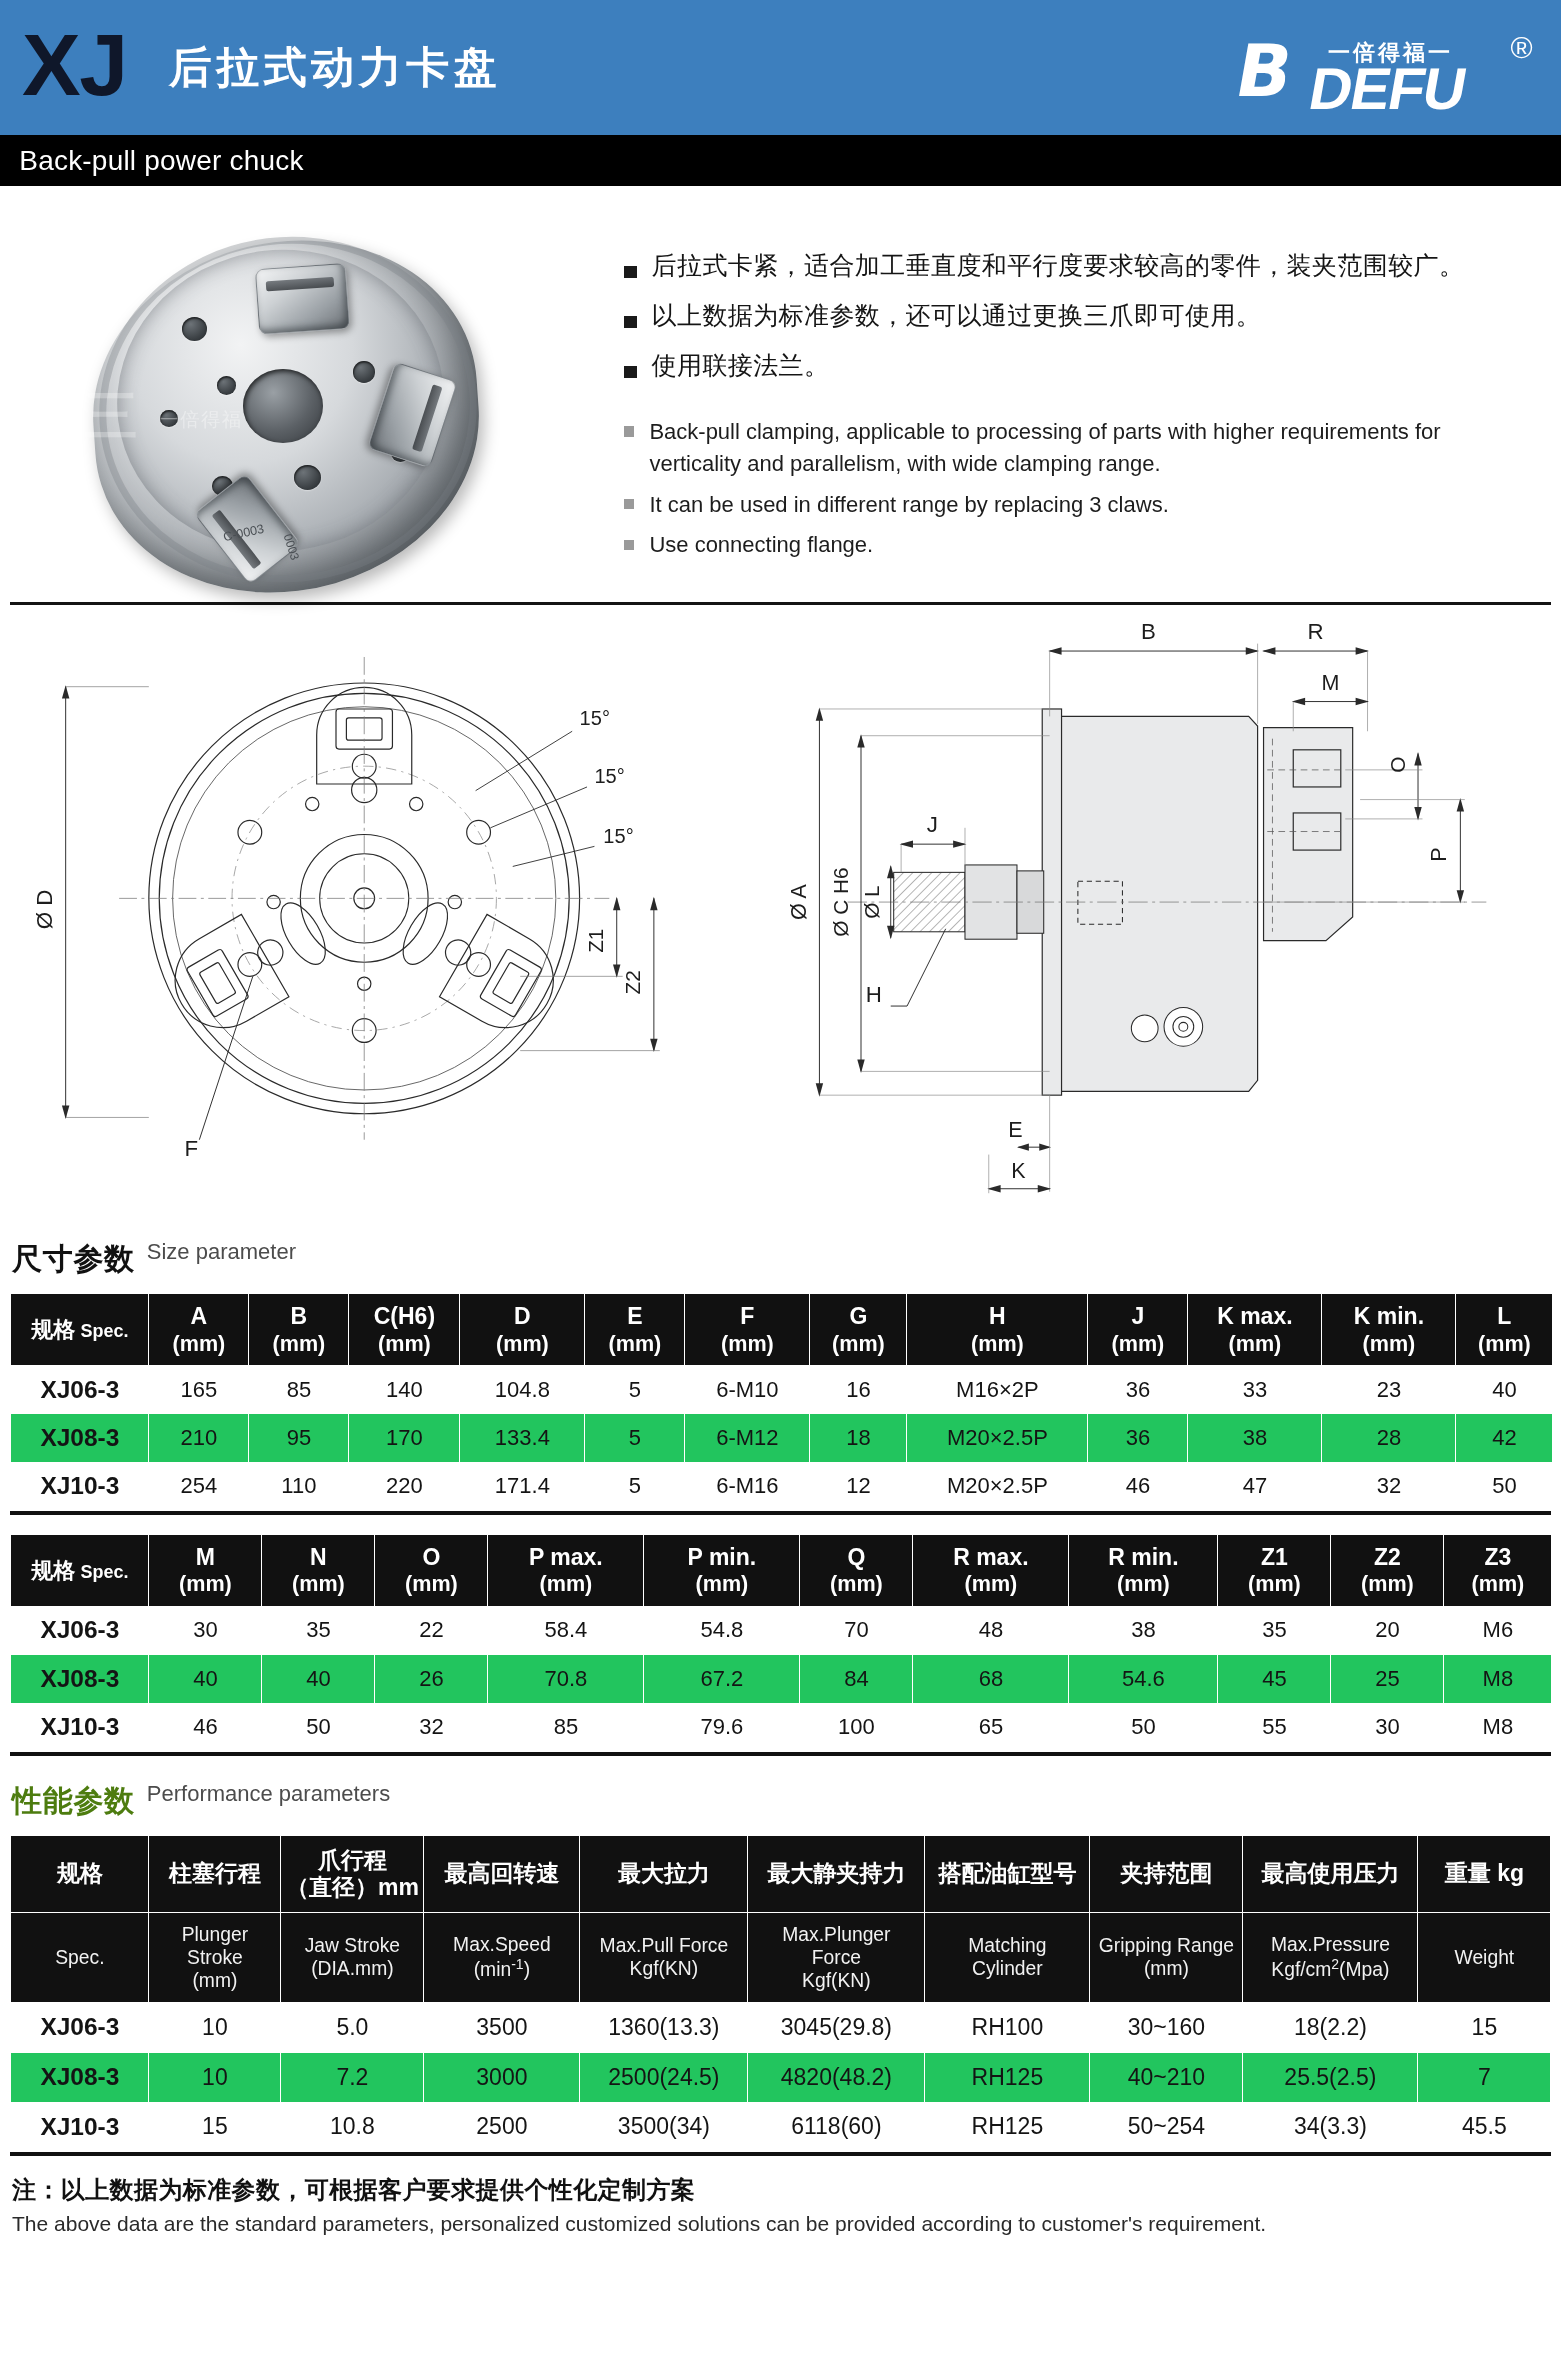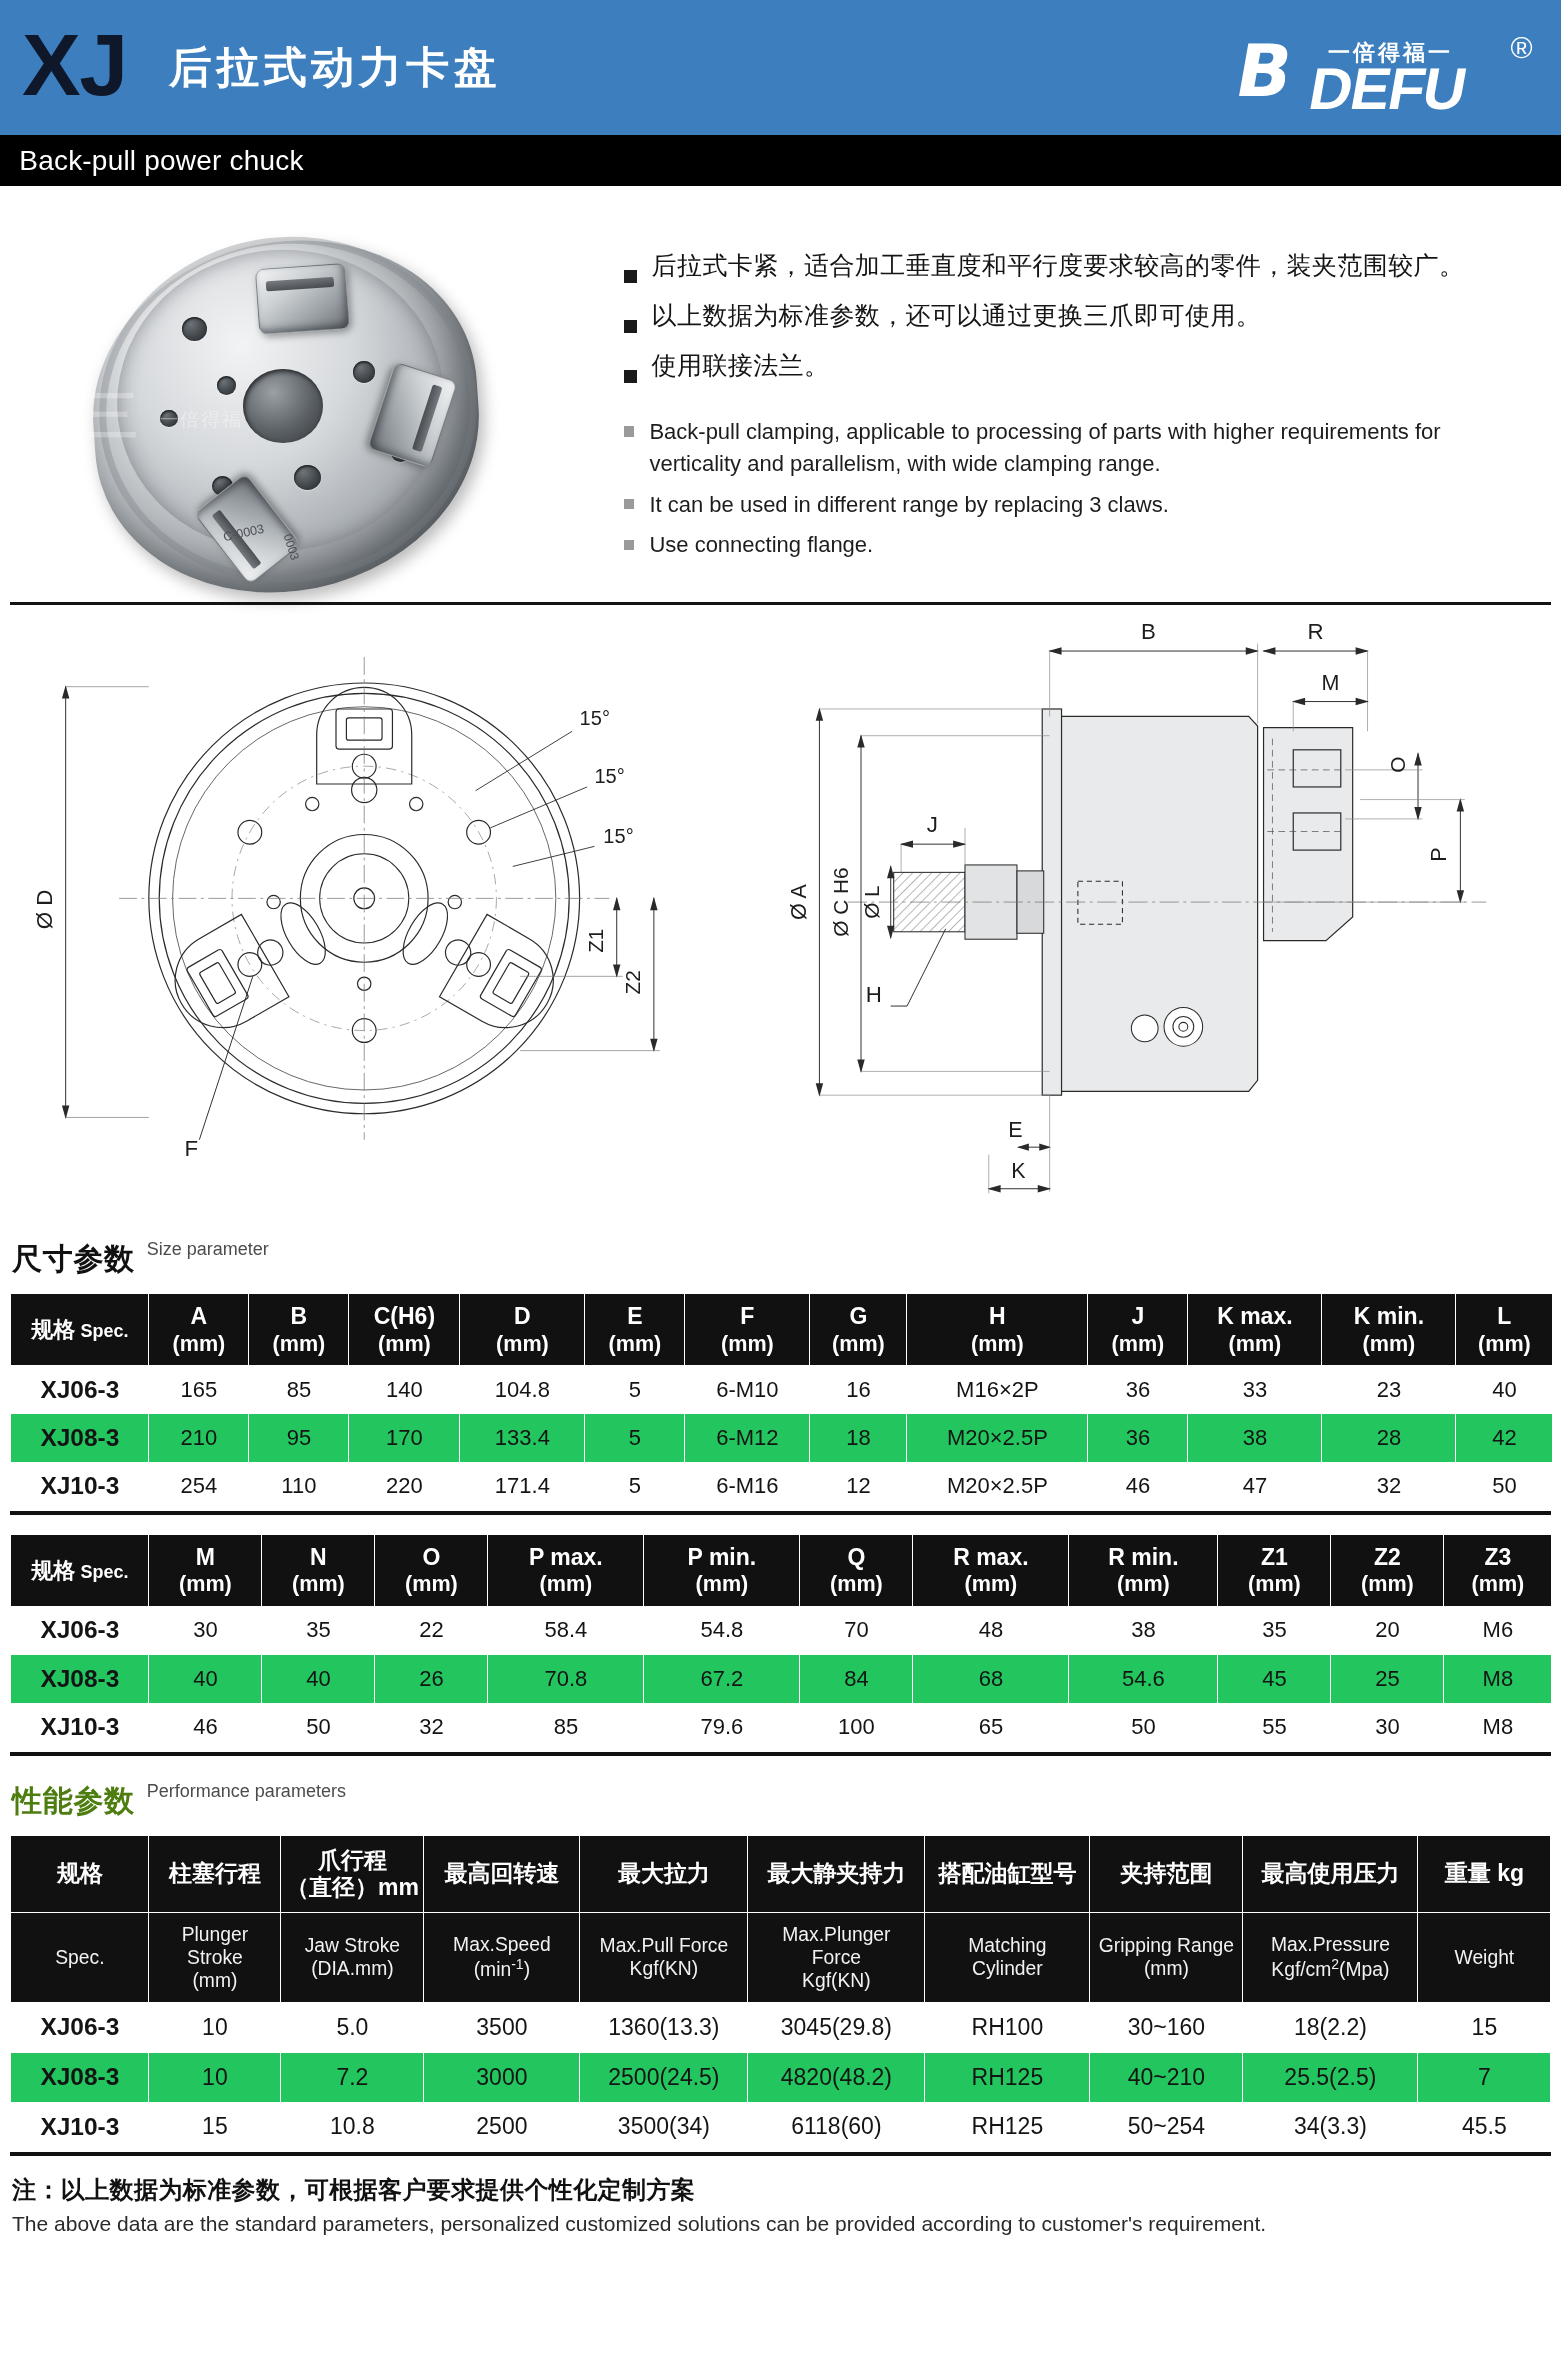--- a/index.html
+++ b/index.html
@@ -42,21 +42,21 @@
   }
   .subbar{
     height:51px;background:#000;color:#fff;display:flex;align-items:center;
   }
   .subbar .en-title{font-size:28px;margin-left:19.3px;letter-spacing:0.2px;}
 
   
   .intro{display:flex;padding:27px 0 0 0;height:416px;box-sizing:border-box;}
   .photo-wrap{width:624px;display:flex;align-items:flex-start;justify-content:center;padding-top:7.4px;}
   .bullets{flex:1;padding-top:36px;padding-right:22px;}
-  .b-cn{display:flex;align-items:flex-end;margin-bottom:16.4px;}
+  .b-cn{display:flex;align-items:center;margin-bottom:16.4px;}
   .b-cn .sq{width:12.6px;height:12.6px;background:#1a1a1a;margin-top:12px;margin-right:15px;flex:none;}
   .b-cn .tx{font-size:25px;color:#151515;line-height:1.35;letter-spacing:0.4px;}
   .b-en{display:flex;align-items:flex-start;margin-bottom:9px;}
   .b-en .sq{width:10.4px;height:10.4px;background:#9a9a9a;margin-top:10.4px;margin-right:15px;flex:none;}
   .b-en .tx{font-size:22px;color:#1d1d1d;line-height:1.45;max-width:840px;}
   .gap-en{height:16.4px;}
 
   
   .chuck{
     width:483px;height:394px;position:relative;
@@ -117,21 +117,21 @@
   .rule{height:3px;background:#141414;margin:0 10.4px;}
   .drawings{height:609px;position:relative;display:flex;}
   .dwg-left{width:773px;position:relative;}
   .dwg-right{flex:1;position:relative;}
   svg{display:block;}
 
   
   .sec-title{margin:25px 0 13.4px 12px;display:flex;align-items:flex-start;}
   .sec-title .cn{font-size:30px;font-weight:bold;color:#111;letter-spacing:0.7px;}
   .sec-title .cn.orange{color:#4d7c0f;}
-  .sec-title .en{font-size:18px;color:#4c4c4c;margin-left:12px;}
+  .sec-title .en{font-size:22px;color:#4c4c4c;margin-left:12px;}
 
   
   table{border-collapse:collapse;width:1541px;margin:0 10.4px;table-layout:fixed;}
   table th,table td{
     border:1.5px solid #ffffff;text-align:center;vertical-align:middle;
     font-size:22px;color:#141414;
   }
   thead th{
     background:#111111;color:#ffffff;font-weight:bold;line-height:1.18;
     padding:9px 1.5px;font-size:23px;

